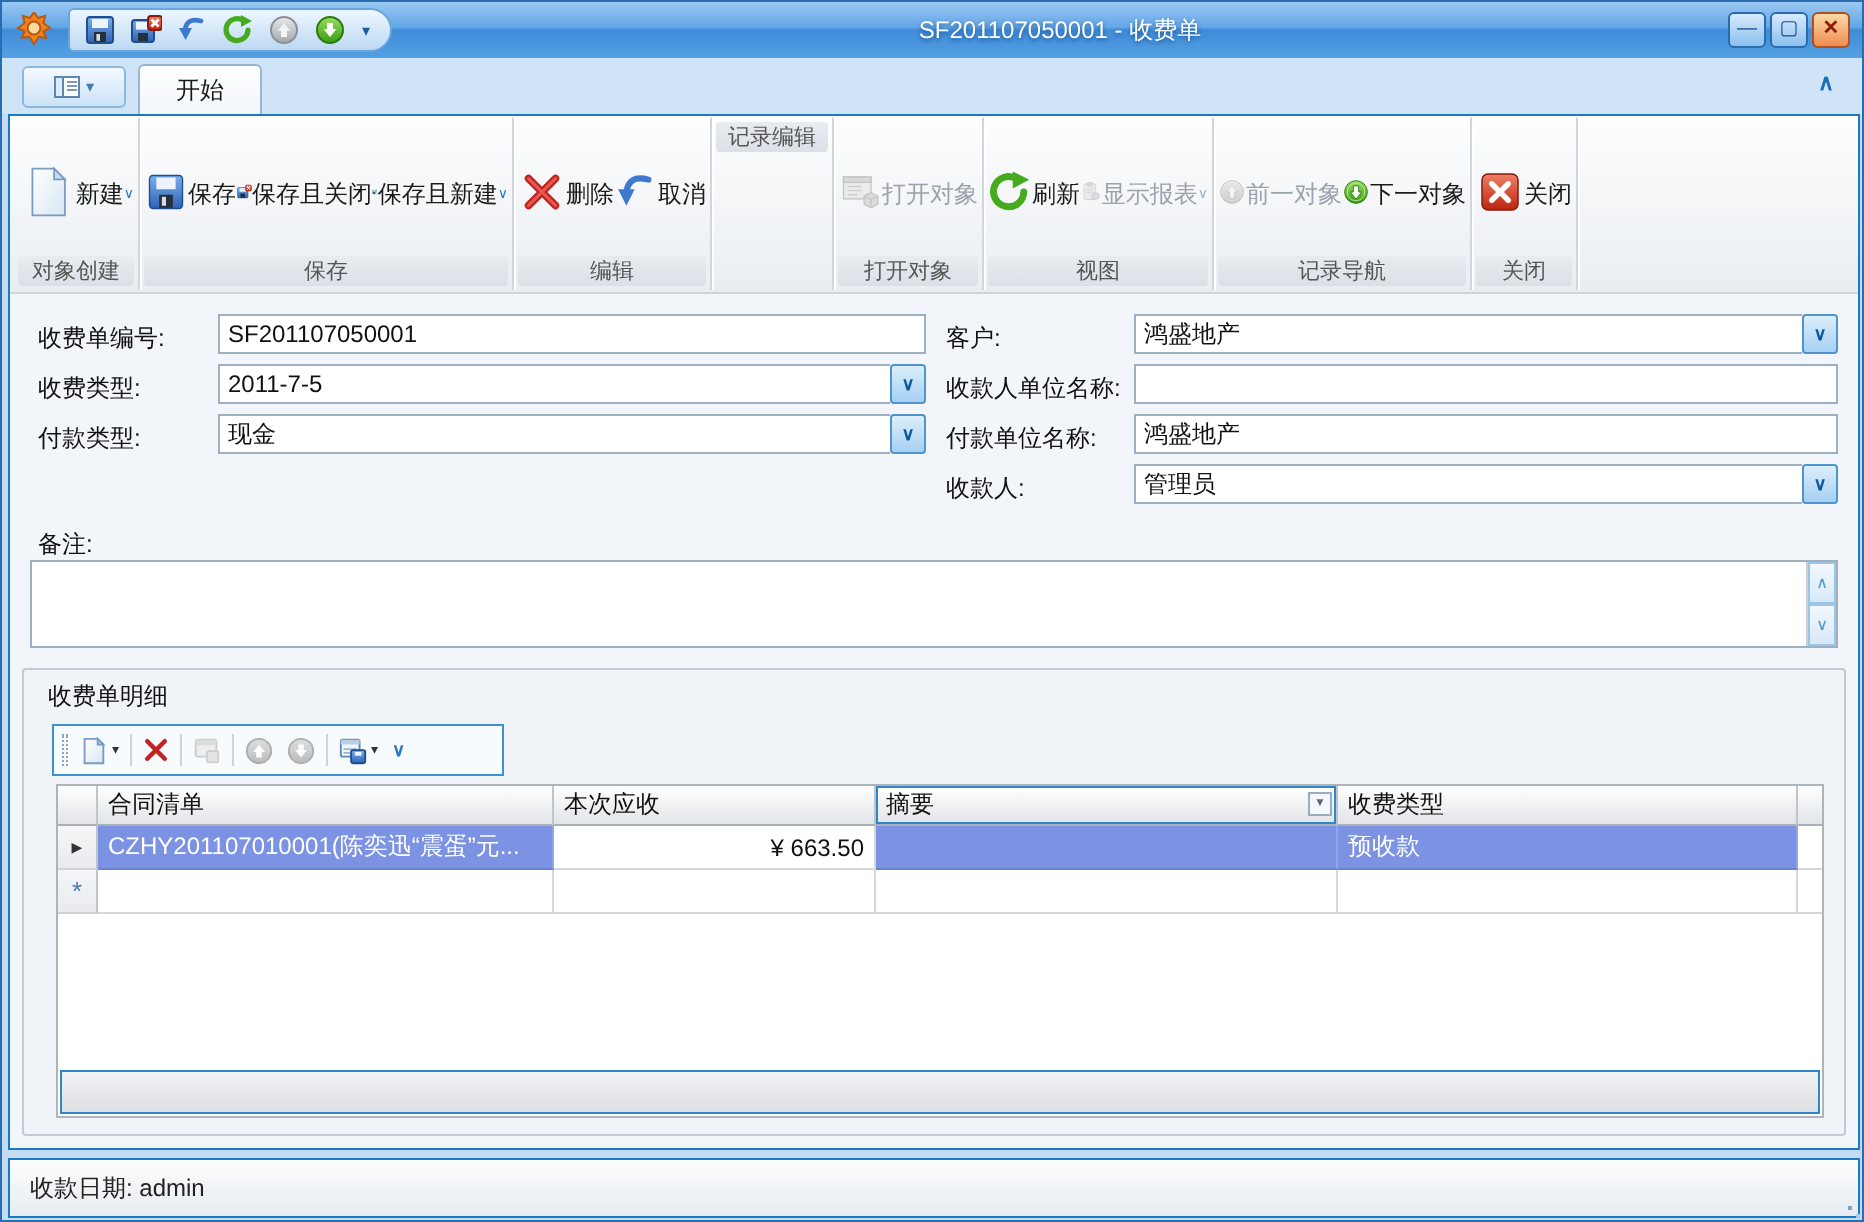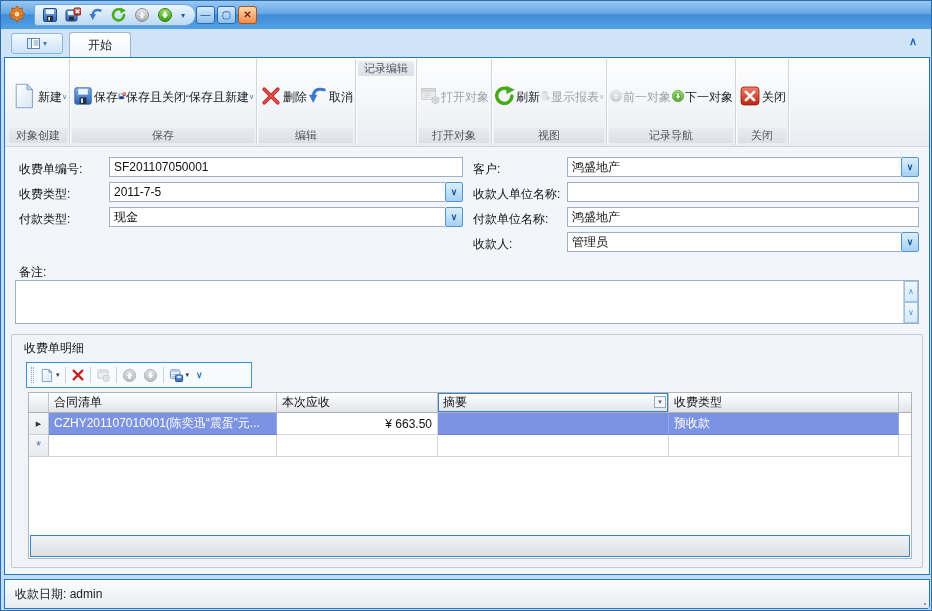--- a/index.html
+++ b/index.html
@@ -175,20 +175,21 @@
           </svg>
       </button>
       <button>
         <svg width="16" height="16" viewBox="0 0 16 16">
             <circle cx="8" cy="8" r="6.5" fill="url(#gGreen)" stroke="#2e7a10"></circle>
             <path d="M8 11.5l-3.2-4h1.7v-3h3v3h1.7z" fill="#fff"></path>
           </svg>
       </button>
       <span class="dd">▾</span>
     </div>
+    <div class="title-text">SF201107050001 - 收费单</div>
     <div class="win-controls">
       <div class="win-btn">—</div>
       <div class="win-btn">▢</div>
       <div class="win-btn close">✕</div>
     </div>
   </div>
 
   <div class="tabrow">
     <div class="menu-btn">
       <svg width="13" height="11" viewBox="0 0 13 11">

